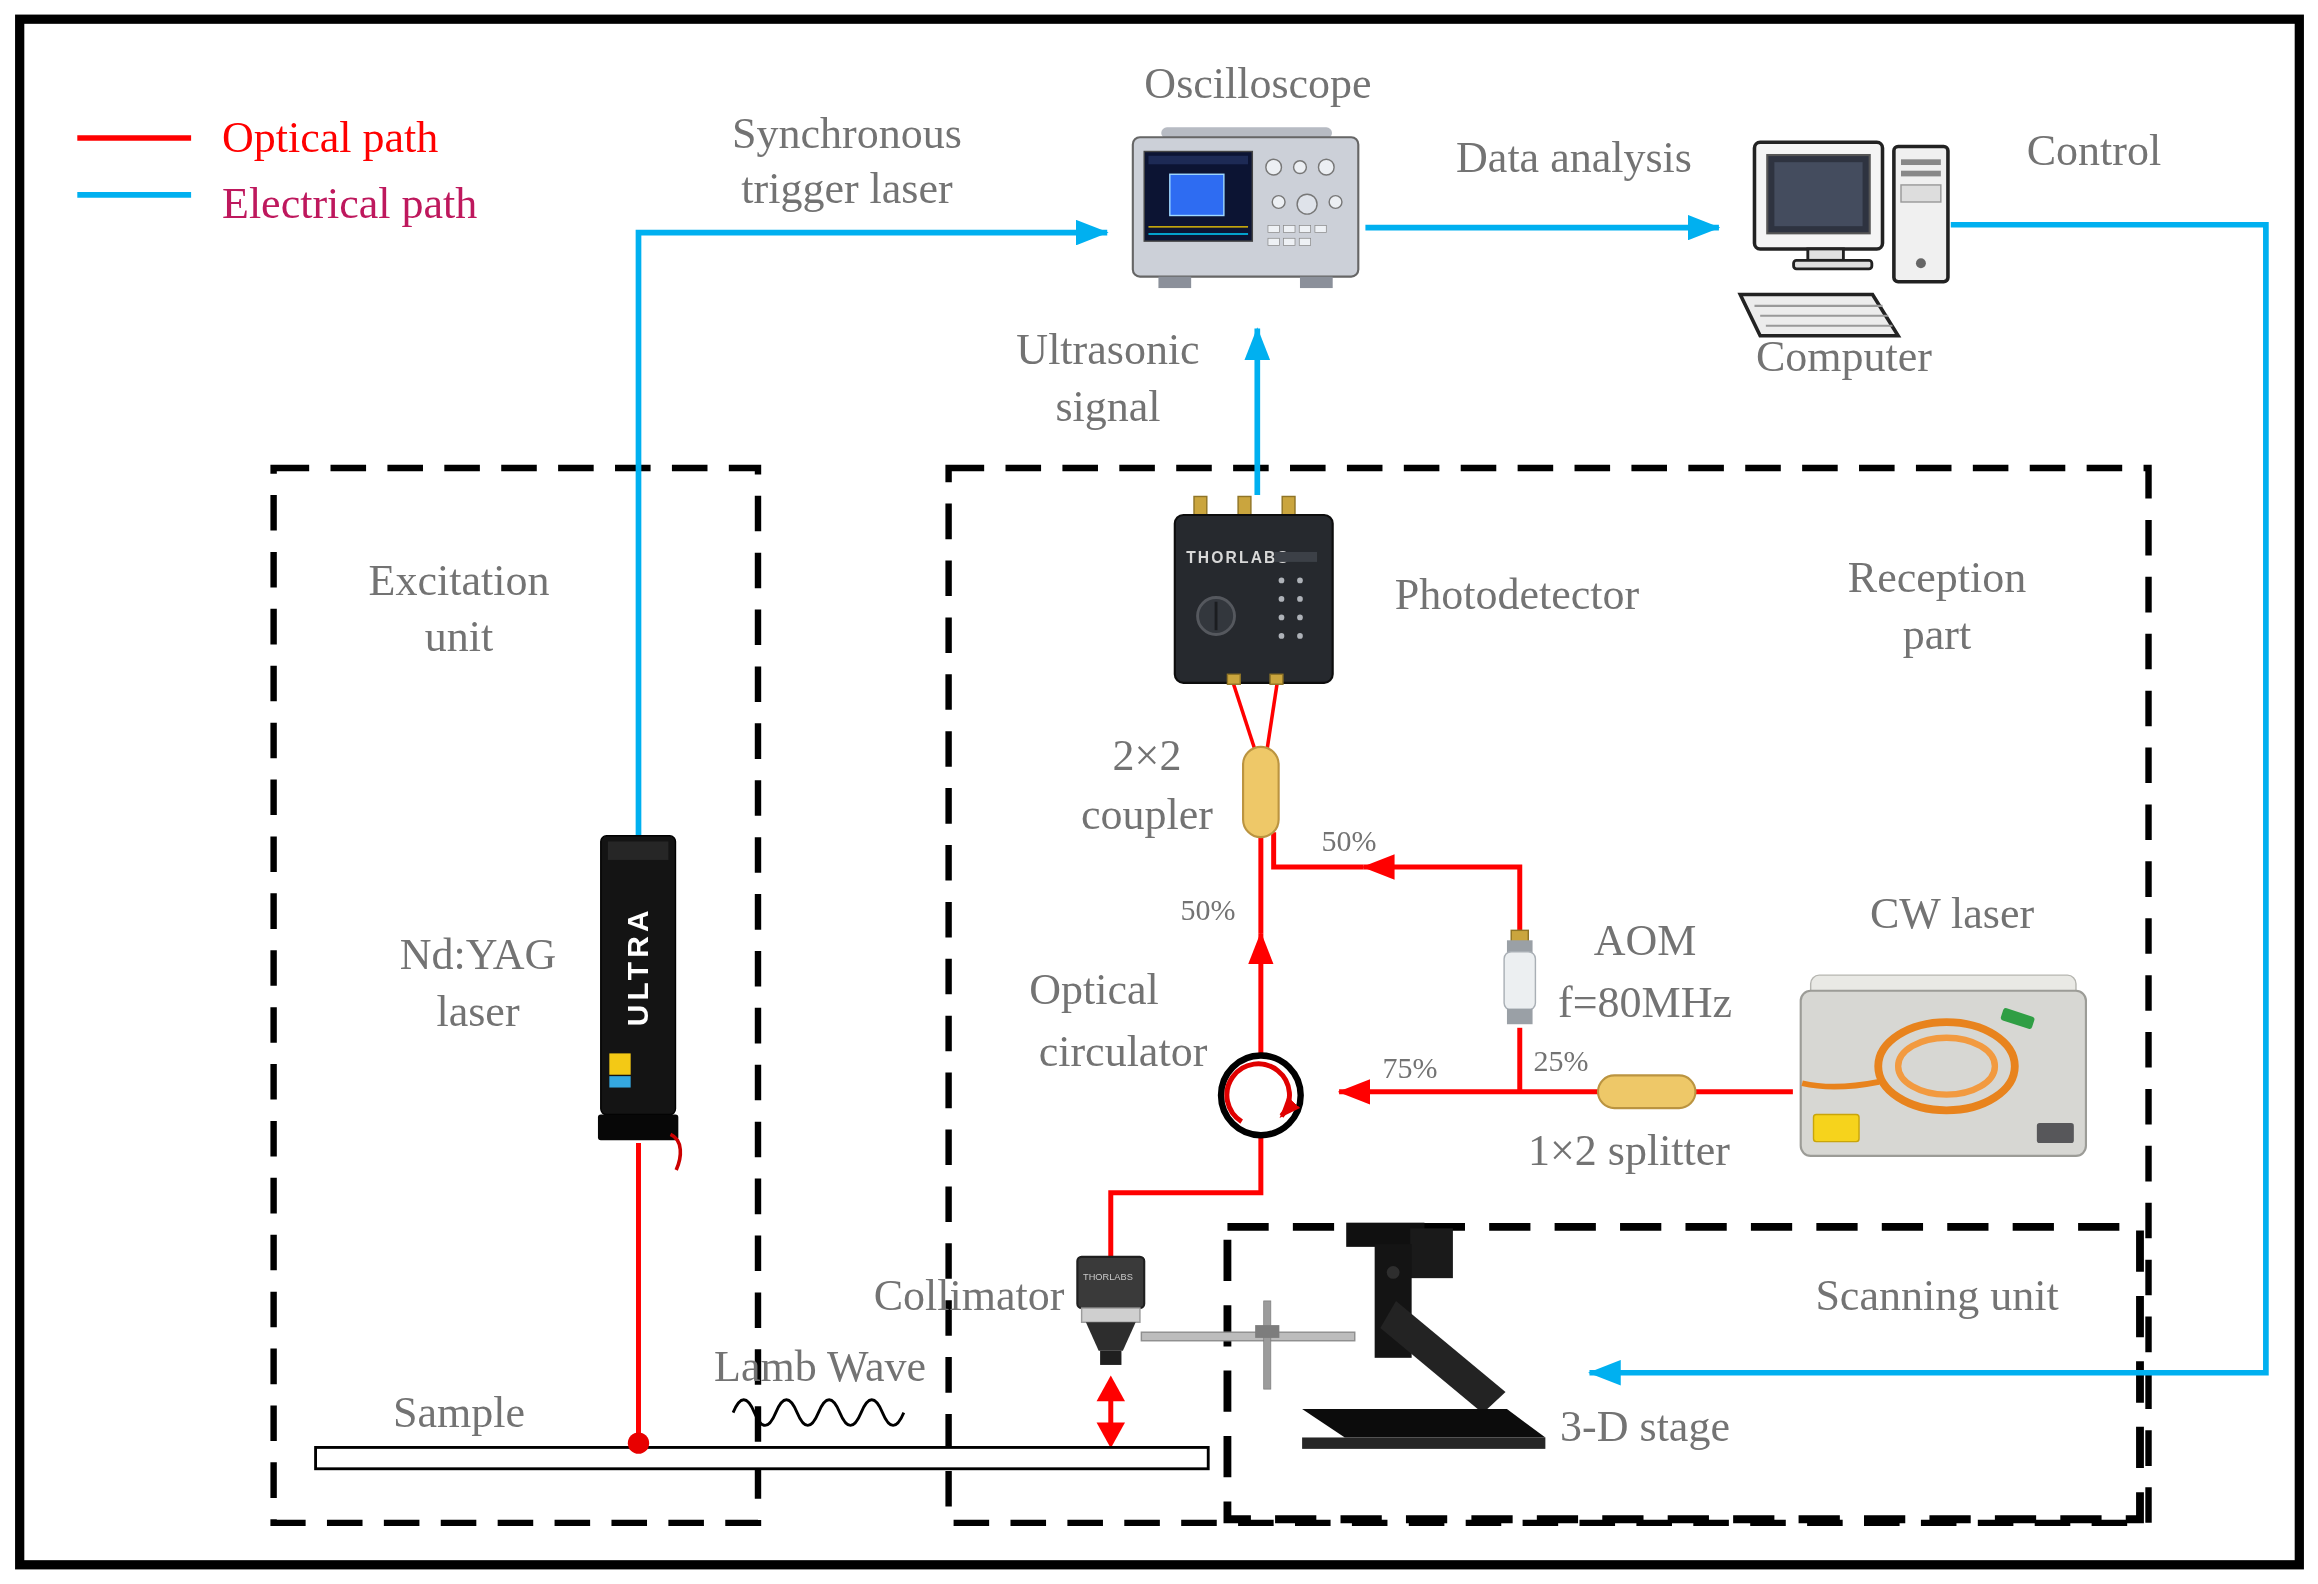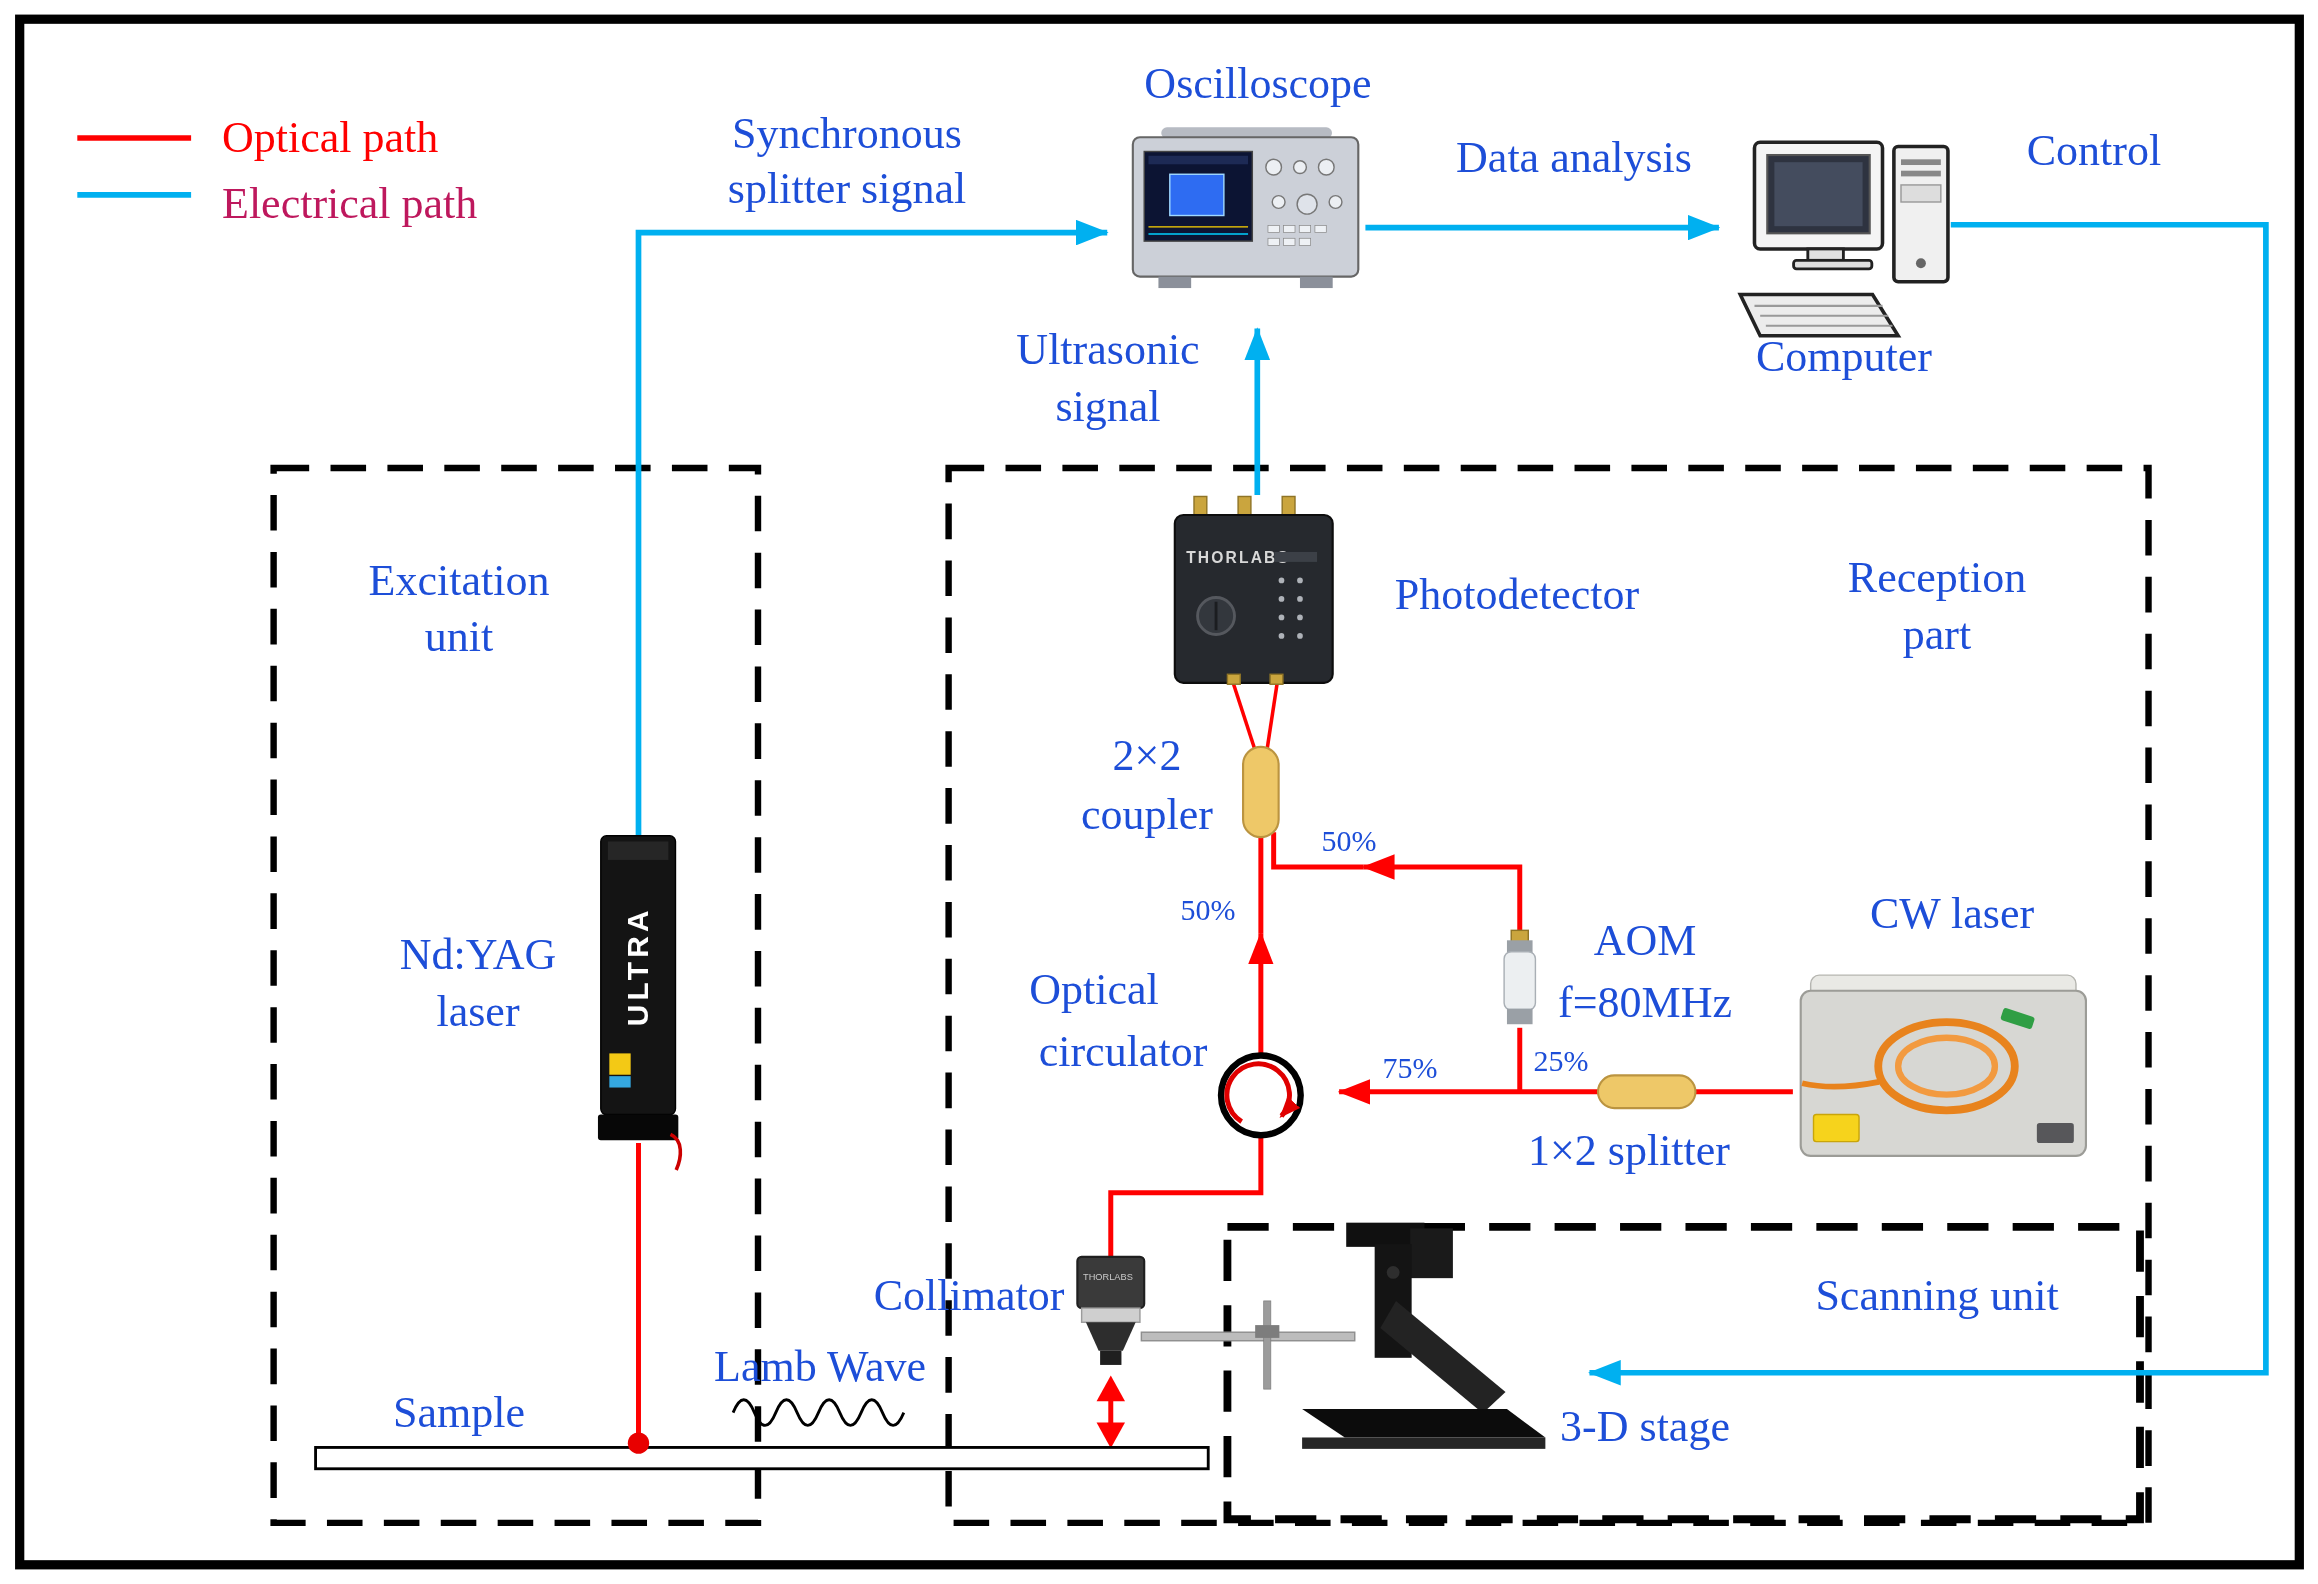--- a/index.html
+++ b/index.html
@@ -1,18 +1,18 @@
 <!DOCTYPE html>
 <html style="font-size:11.4px"><head>
 <meta charset="utf-8">
 <style>
   html,body{margin:0;padding:0;background:#fff;}
   .canvas{position:relative;width:2319px;height:1584px;background:#ffffff;overflow:hidden;
           font-family:"Liberation Serif",serif;}
-  .lbl{position:absolute;font-size:44px;color:#1d4ed8;white-space:nowrap;text-align:right;
+  .lbl{position:absolute;font-size:44px;color:#737373;white-space:nowrap;text-align:right;
        transform:translate(-50%,-50%);line-height:1.1;}
   .lbl.small{font-size:30px;}
   .lbl.left{transform:translateY(-50%);text-align:center;}
   svg{position:absolute;left:0;top:0;}
   .dash{fill:none;stroke:#000;stroke-width:9;stroke-dasharray:50 30;}
   .dash.thick{stroke-width:11;stroke-dasharray:58 34;}
   .ec{fill:none;stroke:#00b0f0;stroke-width:8;}
   .oc{fill:none;stroke:#ff0000;stroke-width:7;}
   .oc.thin{stroke-width:5;}
 </style>
@@ -185,21 +185,21 @@
 
   <rect x="443" y="2035" width="1255" height="30" fill="#ffffff" stroke="#000" stroke-width="4"></rect>
   <circle cx="897" cy="2029" r="15" fill="#e80000"></circle>
   <path d="M1030,1986 q15,-36 30,0 t30,0 t30,0 t30,0 t30,0 t30,0 t30,0 t30,0" stroke="#000" stroke-width="4" fill="none"></path>
 </svg>
 
 <div class="lbl left" style="left:222px;top:138px;color:#ff0000">Optical path</div>
 <div class="lbl left" style="left:222px;top:204px;color:#be185d">Electrical path</div>
 
 <div class="lbl" style="left:847px;top:134px">Synchronous</div>
-<div class="lbl" style="left:847px;top:189px">splitter signal</div>
+<div class="lbl" style="left:847px;top:189px">trigger laser</div>
 <div class="lbl" style="left:1258px;top:84px">Oscilloscope</div>
 <div class="lbl" style="left:1574px;top:158px">Data  analysis</div>
 <div class="lbl" style="left:2094px;top:151px">Control</div>
 <div class="lbl" style="left:1844px;top:357px">Computer</div>
 <div class="lbl" style="left:1108px;top:350px">Ultrasonic</div>
 <div class="lbl" style="left:1108px;top:407px">signal</div>
 
 <div class="lbl" style="left:459px;top:581px">Excitation</div>
 <div class="lbl" style="left:459px;top:637px">unit</div>
 <div class="lbl" style="left:1937px;top:578px">Reception</div>

